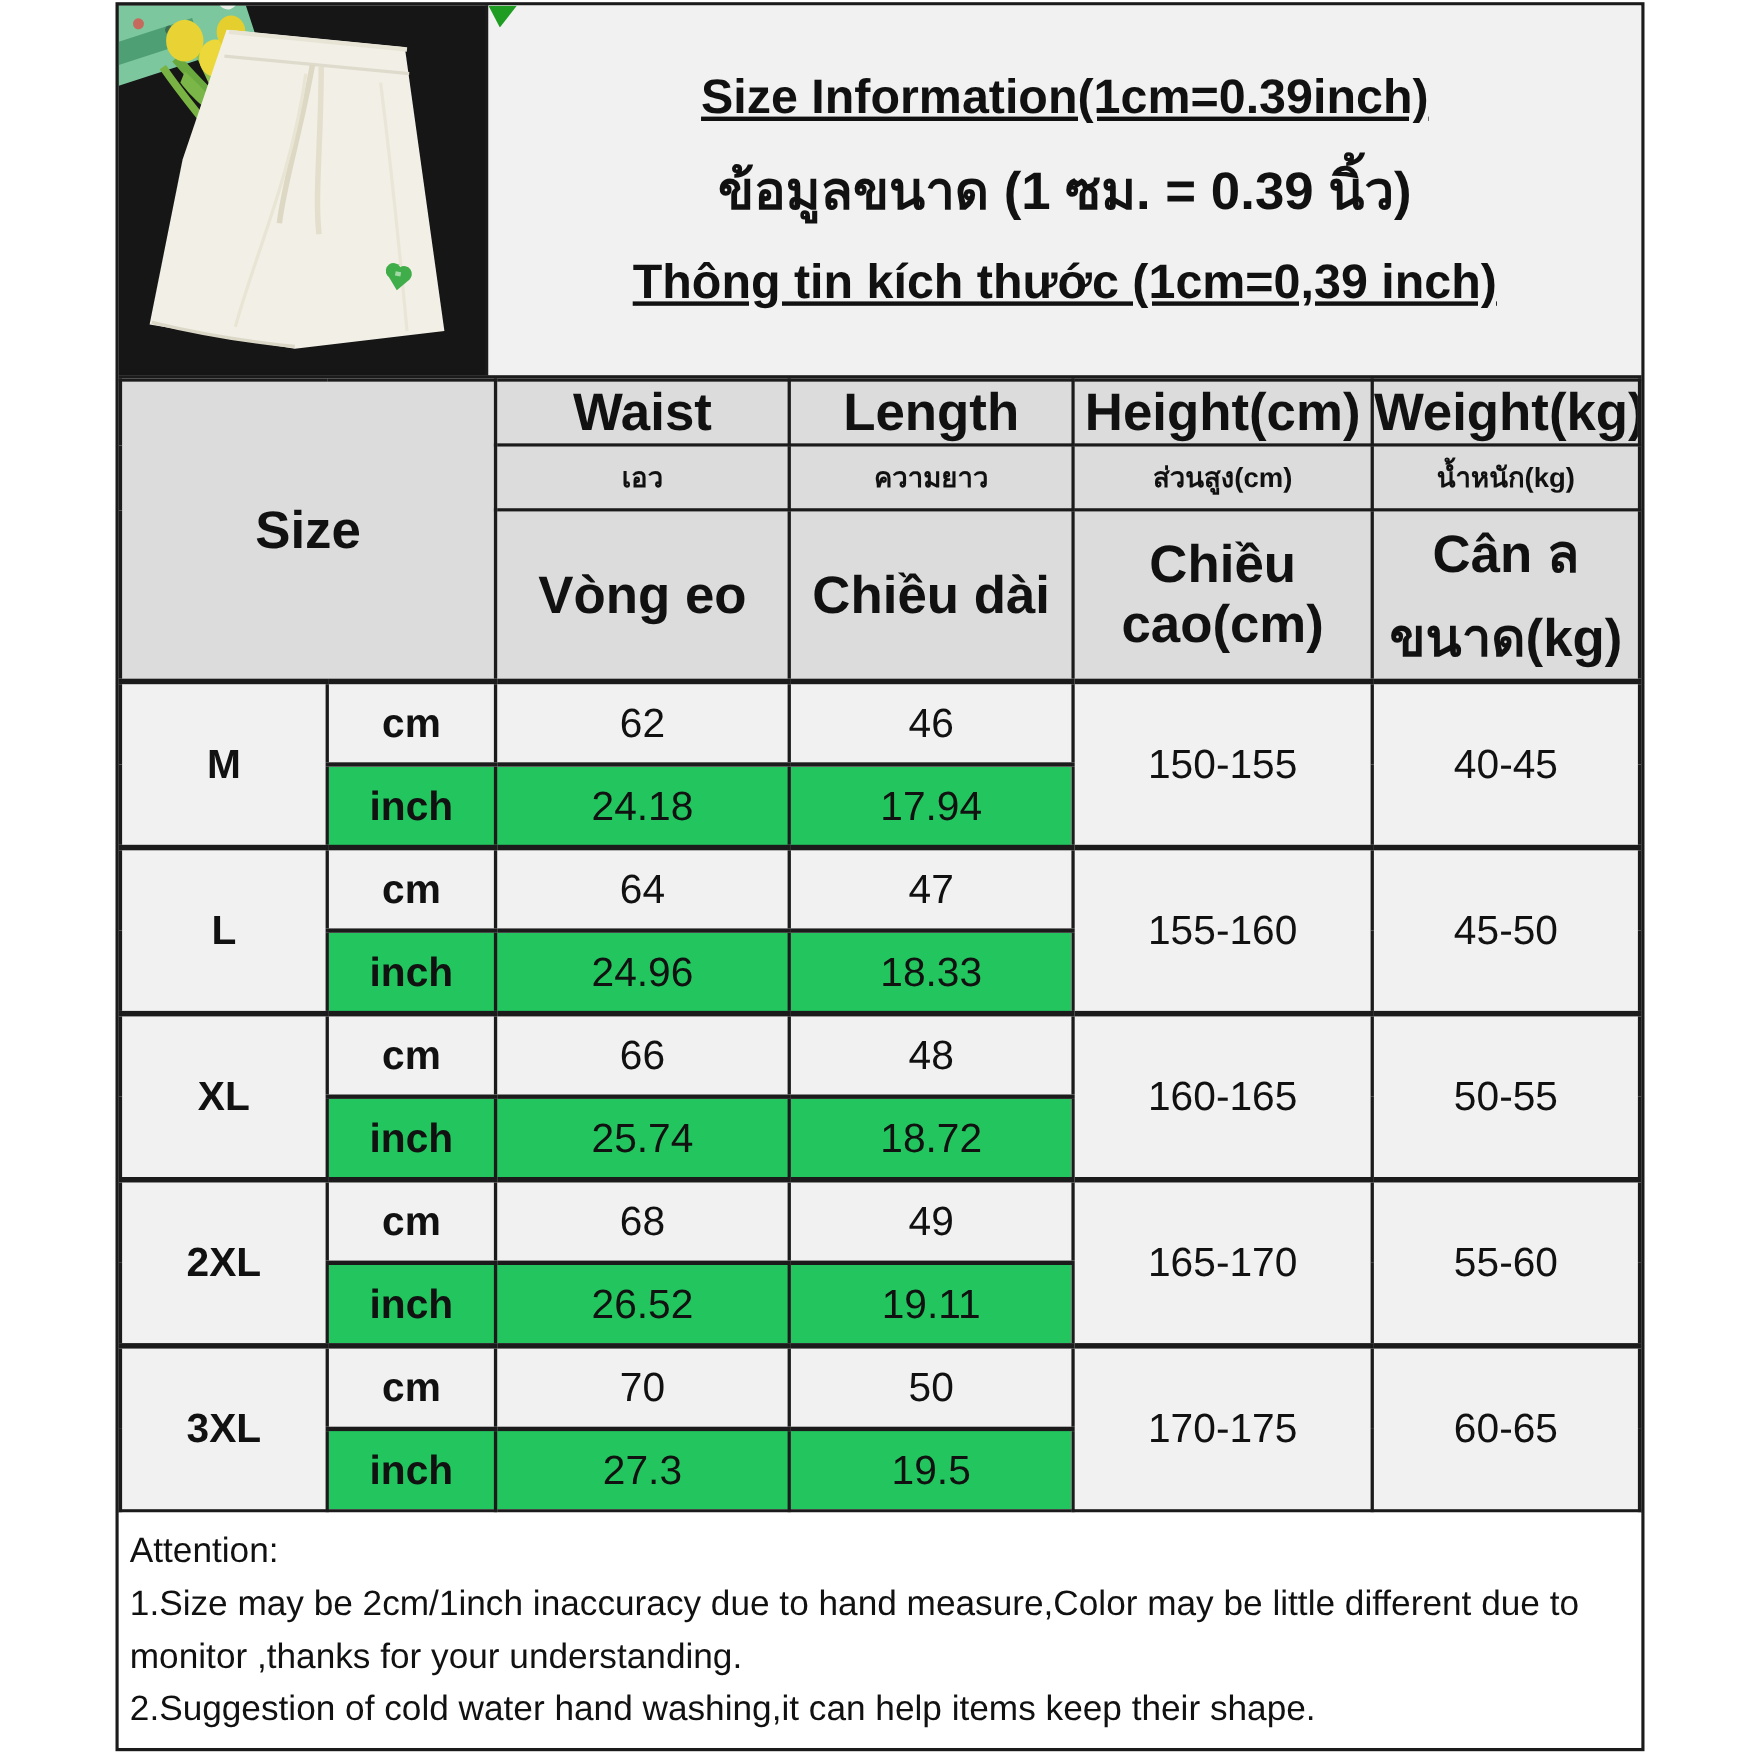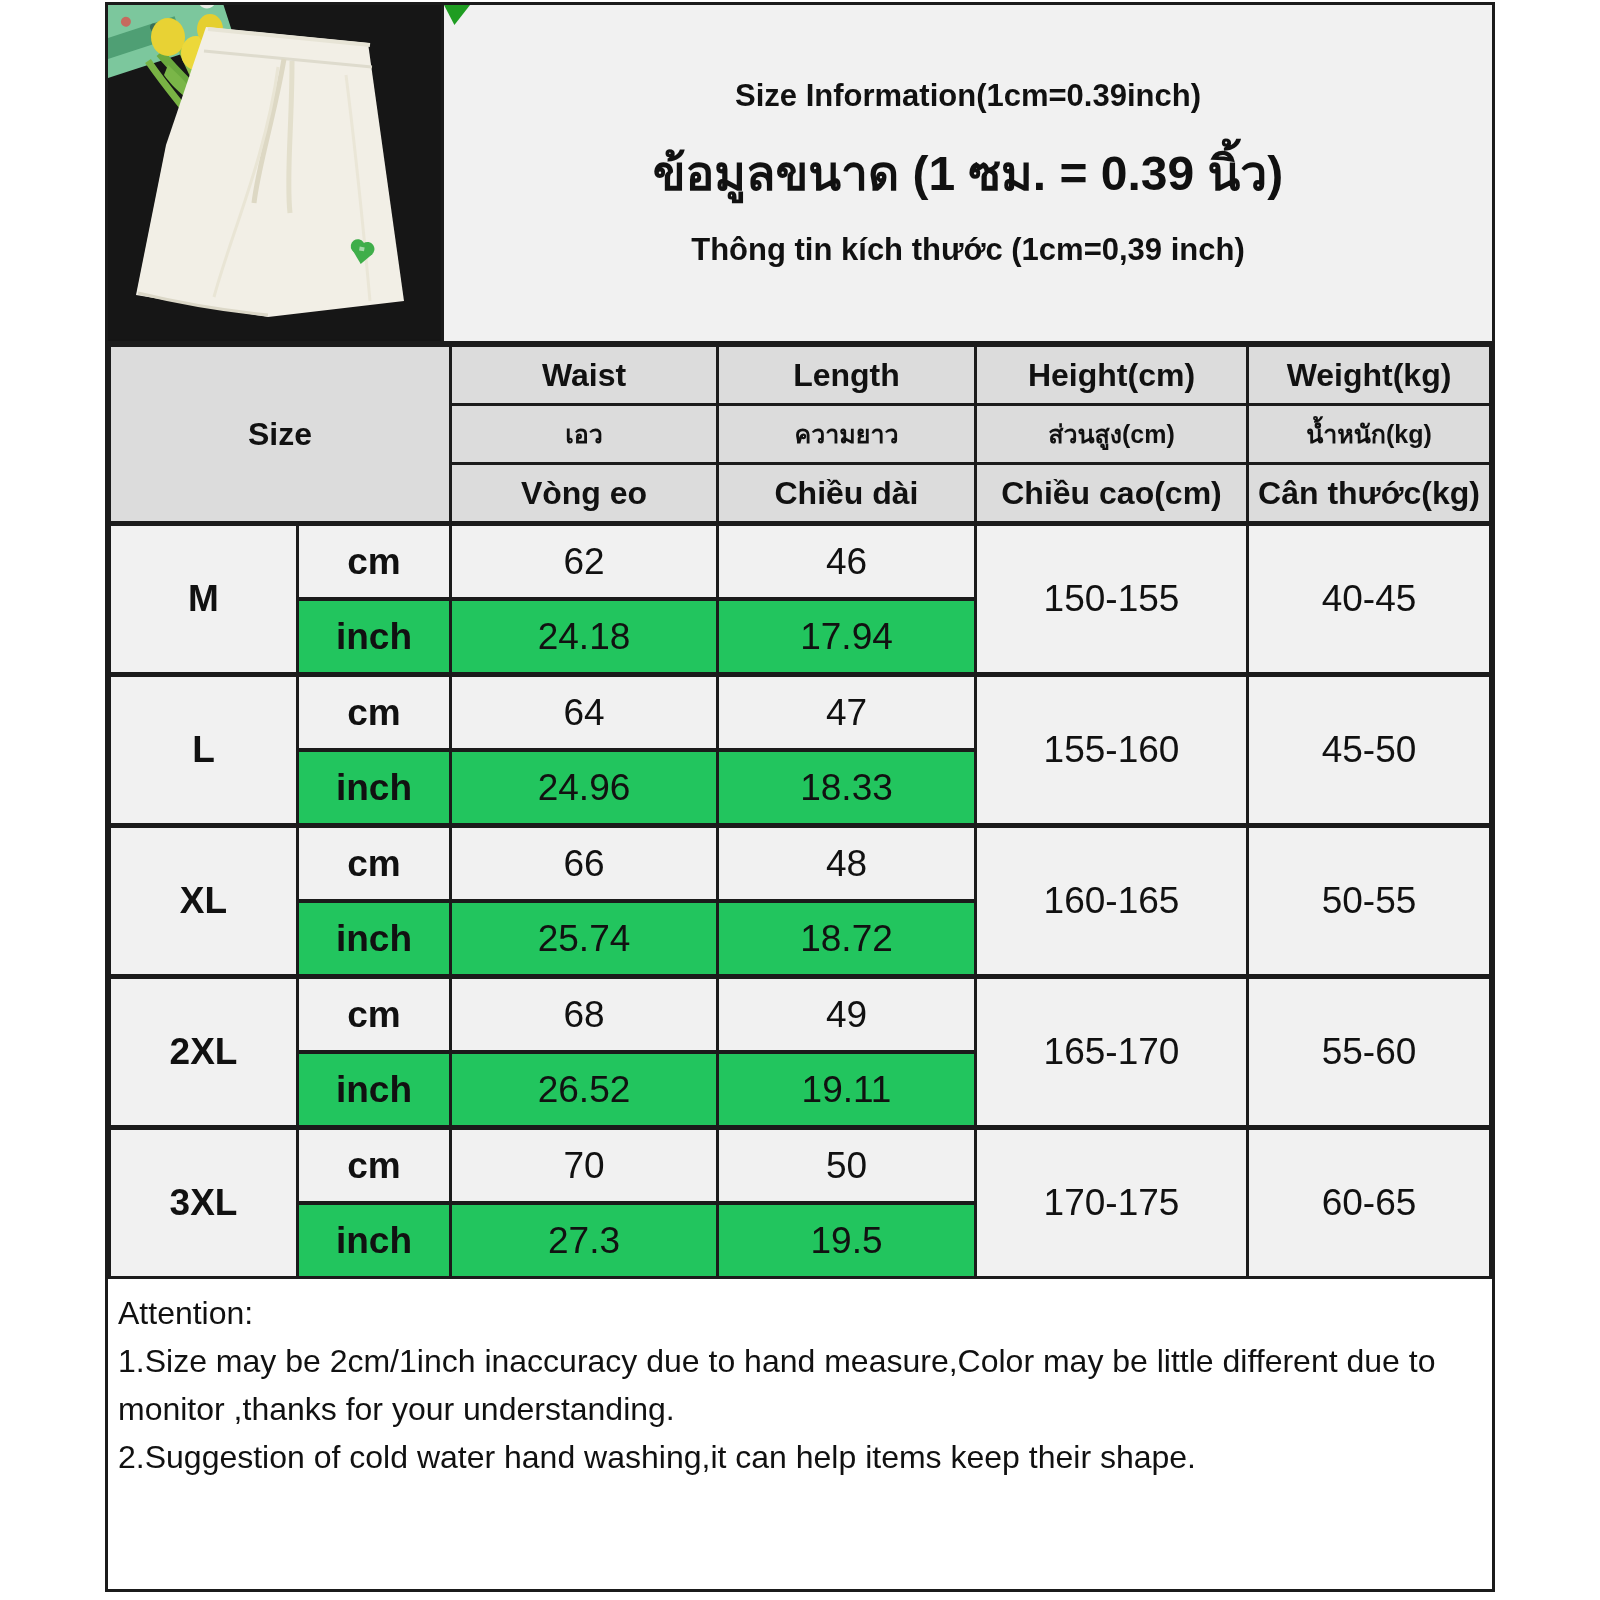--- a/index.html
+++ b/index.html
@@ -19,33 +19,33 @@
     width:336px; flex:none; box-sizing:border-box; border-right:3px solid #1b1b1b;
     background:#151515; position:relative; overflow:hidden;
   }
   .photo-cell svg { display:block; }
   .title-cell {
     flex:1; background:#f1f1f1; position:relative;
     display:flex; flex-direction:column; justify-content:center; align-items:center;
     gap:21px;
   }
   .title-line { font-weight:bold; white-space:nowrap; }
-  .title-en, .title-vi { font-size:31px; }
+  .title-en, .title-vi { font-size:44px;text-decoration:underline; }
   .title-th { font-size:48px; }
   .corner-triangle {
     position:absolute; left:0; top:0; width:26px; height:20px;
     background:#1f9d22; clip-path:polygon(0 0,100% 0,40% 100%);
   }
   
   table.size-table { border-collapse:collapse; table-layout:fixed; width:100%; flex:none; }
   table.size-table td {
     border:3px solid #1b1b1b; text-align:center; vertical-align:middle;
     padding:0; overflow:hidden;
   }
-  tr.hdr td { height:56px; background:#dcdcdc; font-weight:bold; font-size:32px; }
+  tr.hdr td { height:56px; background:#dcdcdc; font-weight:bold; font-size:48px; }
   tr.hdr-th td { font-size:25px; }
   td.size-cell { background:#dcdcdc; font-weight:bold; font-size:62px; }
   tr.row-cm td { height:71px; background:#f1f1f1; font-size:37px; }
   tr.row-inch td { height:71px; background:#22c55e; font-size:37px; border-top-width:4px; }
   td.size-label { background:#dcdcdc; font-weight:bold; font-size:40px; }
   td.unit { font-weight:bold; font-size:34px; }
   td.range { background:#f1f1f1; font-size:37px; }
   tr.block-start td { border-top-width:5px; }
   
   .attention { flex:1; background:#fff; padding:10px 14px 0 10px; }
@@ -128,21 +128,21 @@
       <tr class="hdr hdr-th">
         <td>เอว</td>
         <td>ความยาว</td>
         <td>ส่วนสูง(cm)</td>
         <td>น้ำหนัก(kg)</td>
       </tr>
       <tr class="hdr">
         <td>Vòng eo</td>
         <td>Chiều dài</td>
         <td>Chiều cao(cm)</td>
-        <td>Cân thước(kg)</td>
+        <td>Cân ลขนาด(kg)</td>
       </tr>
 
       <tr class="row-cm block-start">
         <td class="size-label" rowspan="2">M</td>
         <td class="unit">cm</td>
         <td>62</td>
         <td>46</td>
         <td class="range" rowspan="2">150-155</td>
         <td class="range" rowspan="2">40-45</td>
       </tr>

